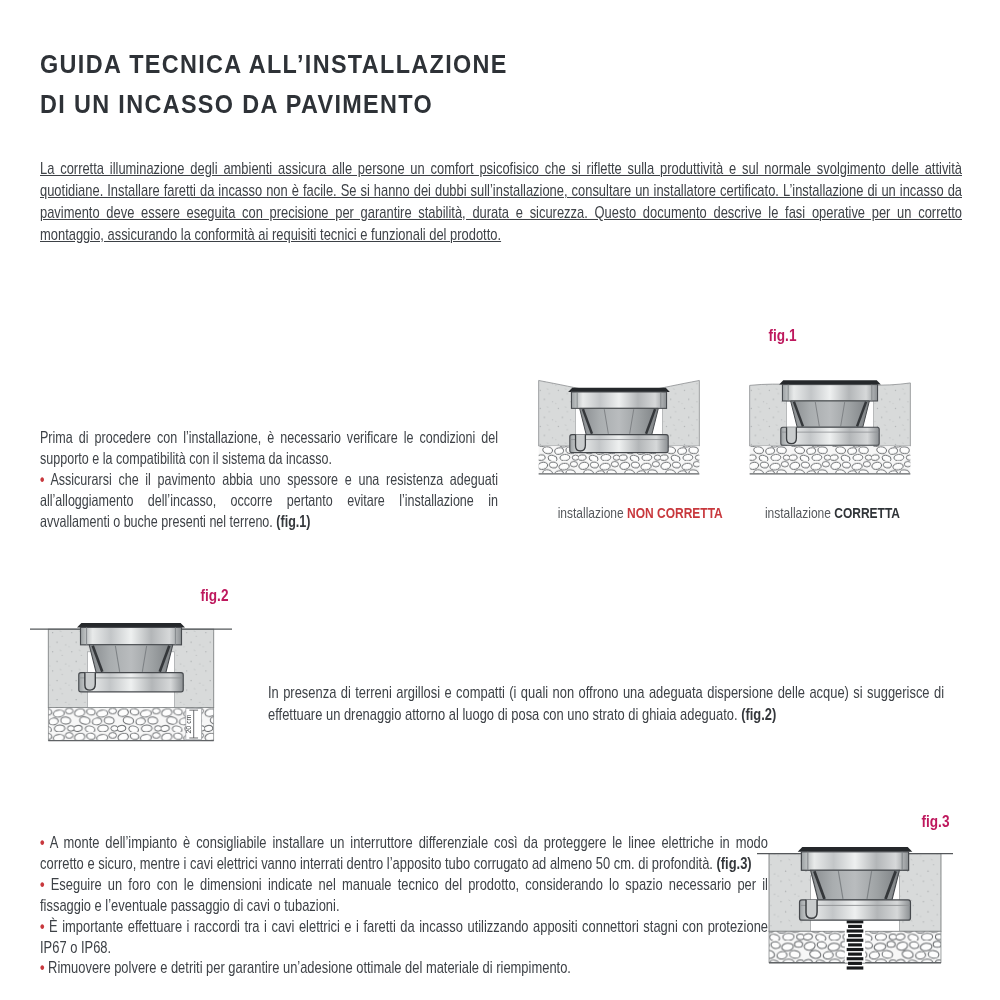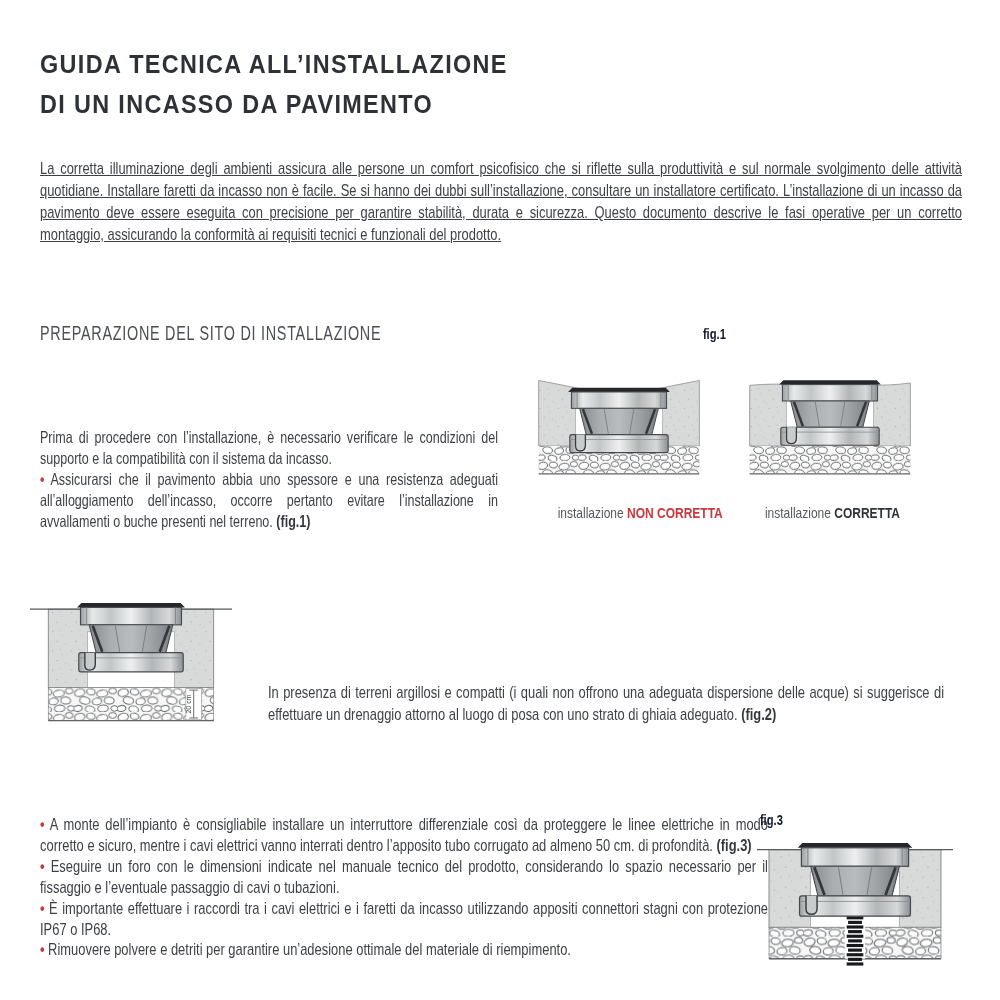--- a/index.html
+++ b/index.html
@@ -10,21 +10,21 @@
   .cond{transform:scaleX(0.76);transform-origin:0 0;width:calc(100% / 0.76);}
   .condc{display:inline-block;transform:scaleX(0.8);transform-origin:50% 50%;white-space:nowrap;}
   .just{text-align:justify;}
   .title{font-weight:700;color:#2e3237;font-size:26px;line-height:40px;letter-spacing:1.5px;
          transform:scaleX(0.9);transform-origin:0 0;white-space:nowrap;}
   .intro{font-size:17px;line-height:22px;color:#3e4247;}
   .heading{font-size:20px;color:#4b4f54;letter-spacing:1px;transform:scaleX(0.72);
            transform-origin:0 0;white-space:nowrap;font-weight:400;}
   .body-txt{font-size:16.5px;line-height:21px;color:#3e4247;}
   .bottom-txt{font-size:17px;line-height:20.9px;color:#3e4247;}
-  .fig-label{font-weight:700;font-size:14px;color:#0f172a;text-align:left;}
+  .fig-label{font-weight:700;font-size:17px;color:#be185d;text-align:right;}
   .caption{font-size:15px;color:#55585c;text-align:center;}
   .caption b{color:#303438;}
   .caption .bad{color:#c8383d;font-weight:700;}
   .bullet{color:#c8383d;font-weight:700;}
   .ref{font-weight:700;color:#35383c;}
   figure{margin:0;padding:0;}
   svg text{font-family:"Liberation Sans","DejaVu Sans",sans-serif;}
 </style>
 </head>
 <body>
@@ -90,23 +90,20 @@
 
   <header class="abs" style="left:40px;top:44px;width:700px;">
     <div class="title">GUIDA TECNICA ALL’INSTALLAZIONE</div>
     <div class="title">DI UN INCASSO DA PAVIMENTO</div>
   </header>
 
   <div class="abs" style="left:40px;top:158px;width:922px;text-decoration:underline;">
     <p class="cond intro just" style="margin:0">La corretta illuminazione degli ambienti assicura alle persone un comfort psicofisico che si riflette sulla produttività e sul normale svolgimento delle attività quotidiane. Installare faretti da incasso non è facile. Se si hanno dei dubbi sull’installazione, consultare un installatore certificato. L’installazione di un incasso da pavimento deve essere eseguita con precisione per garantire stabilità, durata e sicurezza. Questo documento descrive le fasi operative per un corretto montaggio, assicurando la conformità ai requisiti tecnici e funzionali del prodotto.</p>
   </div>
 
-  <div class="abs" style="left:40px;top:322px;width:600px;">
-    <h2 class="heading" style="margin:0">PREPARAZIONE DEL SITO DI INSTALLAZIONE</h2>
-  </div>
 
   <div class="abs fig-label" style="left:700px;top:326px;width:100px;">
     <span class="condc">fig.1</span>
   </div>
 
   <div class="abs" style="left:40px;top:404px;width:458px;margin-top:23px;">
     <div class="cond body-txt just">
       <span>Prima di procedere con l’installazione, è necessario verificare le condizioni del supporto e la compatibilità con il sistema da incasso.</span>
       <br>
       <span class="bullet">•</span>
@@ -137,20 +134,23 @@
       <rect x="2" y="94" width="196" height="33" fill="url(#gravel)"></rect>
       <line x1="2" y1="128" x2="198" y2="128" stroke="#5f6265" stroke-width="1.6"></line>
       <use href="#fixture" transform="translate(35,22)"></use>
     </svg>
     <figcaption class="caption" style="margin-top:4px">
       <span class="condc"><span>installazione </span><span class="bad">NON CORRETTA</span></span>
     </figcaption>
   </figure>
 
   <figure class="abs" style="left:30px;top:586px;width:202px;">
+    <div class="fig-label">
+      <span class="condc">fig.2</span>
+    </div>
     <svg width="202" viewBox="0 0 232 166" style="margin-top:4px">
       <rect x="21" y="22" width="190" height="90" fill="#d8dada" stroke="#7d8082" stroke-width="1"></rect>
       <rect x="21" y="22" width="190" height="90" fill="url(#speck)"></rect>
       <line x1="0" y1="22" x2="232" y2="22" stroke="#55585b" stroke-width="1.4"></line>
       <rect x="66" y="48" width="100" height="64" fill="#ffffff" stroke="#9da0a2" stroke-width="0.8"></rect>
       <rect x="21" y="112" width="190" height="38" fill="url(#gravel)" stroke="#7d8082" stroke-width="0.8"></rect>
       <line x1="21" y1="150" x2="211" y2="150" stroke="#5f6265" stroke-width="1.6"></line>
       <rect x="179" y="113" width="18" height="36" fill="#ffffff" stroke="#9a9da0" stroke-width="0.8"></rect>
       <line x1="188" y1="115" x2="188" y2="147" stroke="#55585b" stroke-width="1"></line>
       <line x1="183" y1="115" x2="193" y2="115" stroke="#55585b" stroke-width="1"></line>
@@ -160,21 +160,21 @@
     </svg>
   </figure>
 
   <div class="abs" style="left:268px;top:646px;width:676px;margin-top:36px;">
     <div class="cond body-txt just" style="font-size:17px;line-height:21.5px;">
       <span>In presenza di terreni argillosi e compatti (i quali non offrono una adeguata dispersione delle acque) si suggerisce di effettuare un drenaggio attorno al luogo di posa con uno strato di ghiaia adeguato.</span>
       <b class="ref">(fig.2)</b>
     </div>
   </div>
 
-  <div class="abs" style="left:40px;top:815px;width:728px;">
+  <div class="abs" style="left:40px;top:833px;width:728px;">
     <div class="cond bottom-txt just">
       <span class="bullet">•</span>
       <span>A monte dell’impianto è consigliabile installare un interruttore differenziale così da proteggere le linee elettriche in modo corretto e sicuro, mentre i cavi elettrici vanno interrati dentro l’apposito tubo corrugato ad almeno 50 cm. di profondità.</span>
       <b class="ref">(fig.3)</b>
       <br>
       <span class="bullet">•</span>
       <span>Eseguire un foro con le dimensioni indicate nel manuale tecnico del prodotto, considerando lo spazio necessario per il fissaggio e l’eventuale passaggio di cavi o tubazioni.</span>
       <br>
       <span class="bullet">•</span>
       <span>È importante effettuare i raccordi tra i cavi elettrici e i faretti da incasso utilizzando appositi connettori stagni con protezione IP67 o IP68.</span>

